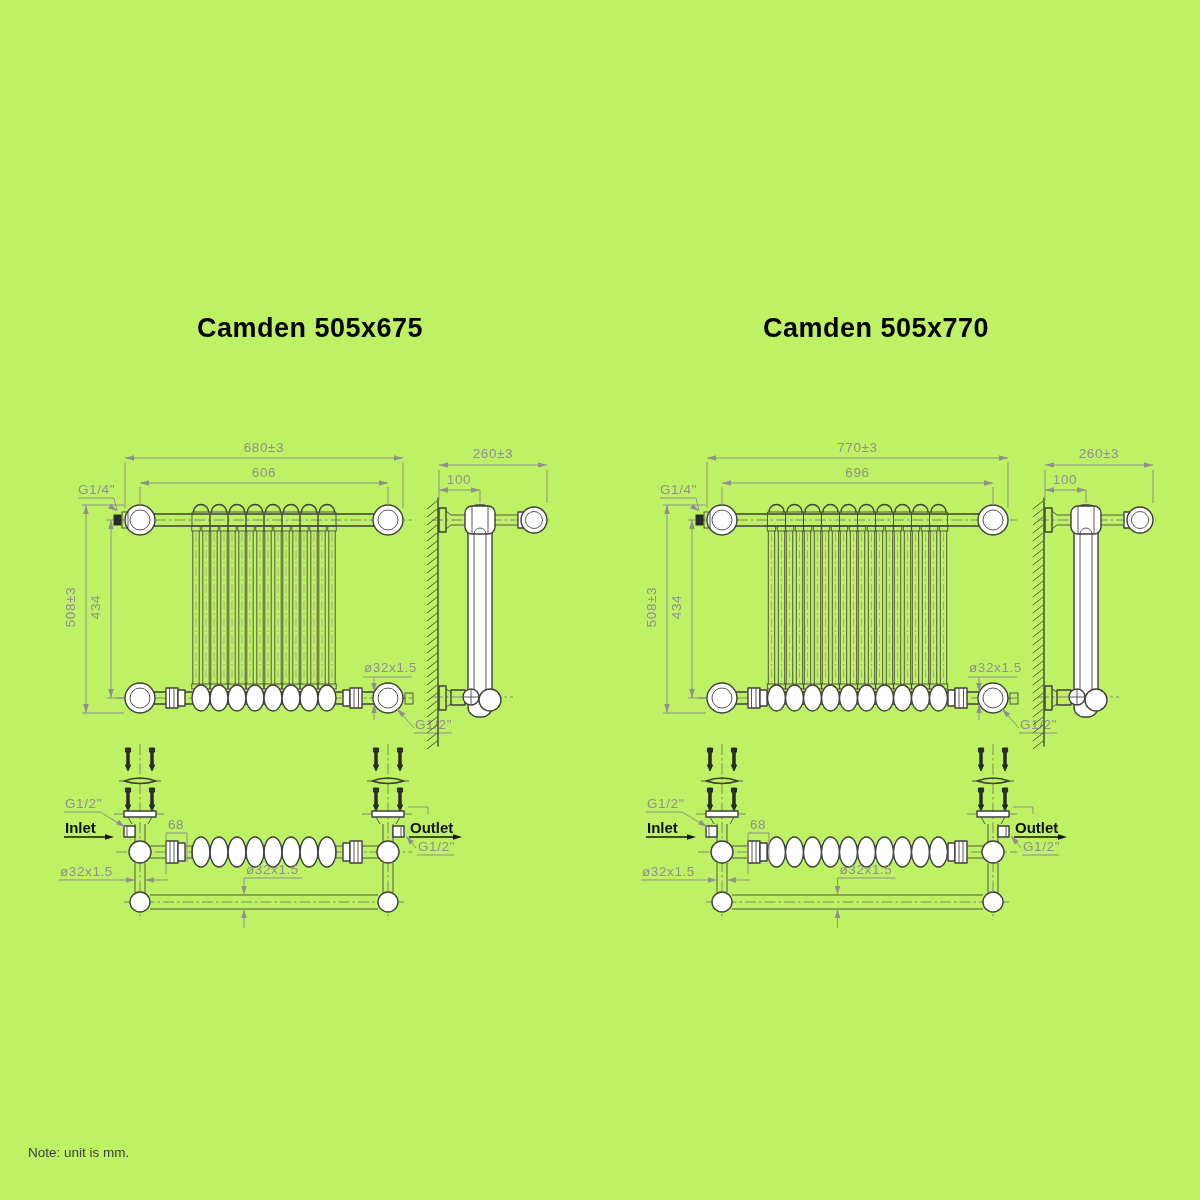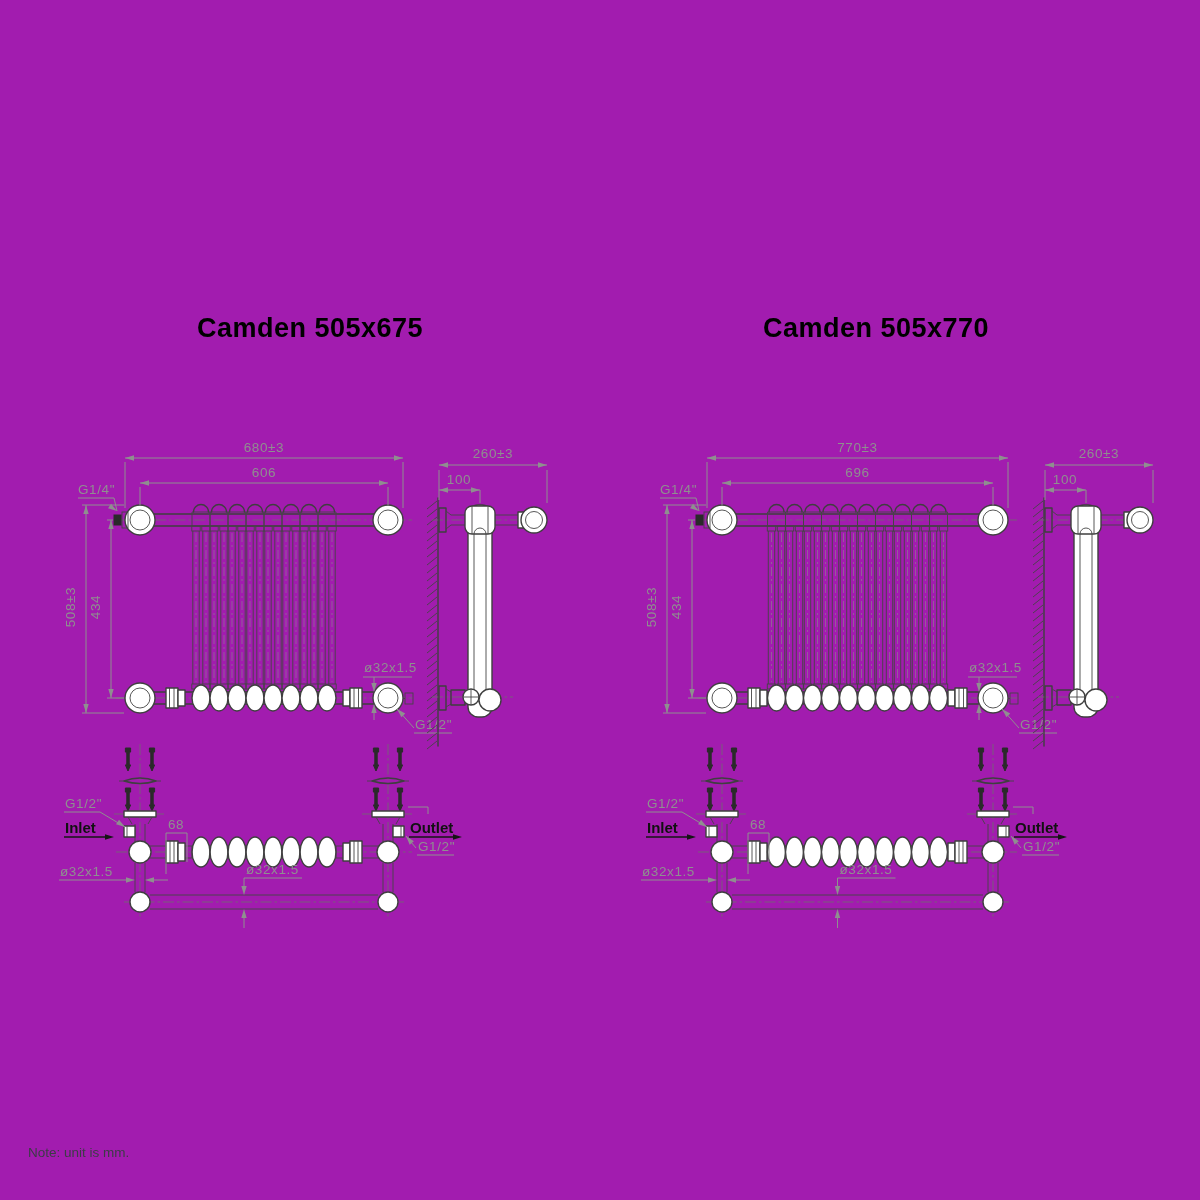--- a/index.html
+++ b/index.html
@@ -1,16 +1,16 @@
 <!DOCTYPE html>
 <html><head>
 <meta charset="utf-8">
 <style>
   html,body{margin:0;padding:0;background:#fff;}
-  .sheet{position:relative;width:1200px;height:1200px;background:#a21caf;overflow:hidden;}
+  .sheet{position:relative;width:1200px;height:1200px;background:#bef264;overflow:hidden;}
   svg{position:absolute;left:0;top:0;}
   svg text{font-family:"Liberation Sans",sans-serif;}
   .ln{stroke:#3f3f3f;stroke-width:1.4;fill:none;stroke-linejoin:round;stroke-linecap:round;}
   .of{fill:#ffffff;}
   .nf{fill:none;}
   .thin{stroke:#454545;stroke-width:0.9;fill:none;}
   .cl{stroke:#6e6e6e;stroke-width:0.8;fill:none;stroke-dasharray:11 3 2.5 3;}
   .clv{stroke:#8a8a8a;stroke-width:0.6;fill:none;stroke-dasharray:9 3 2 3;}
   .dim{stroke:#8f8f8f;stroke-width:1;fill:none;}
   .dimarrow{fill:#8f8f8f;stroke:none;}

